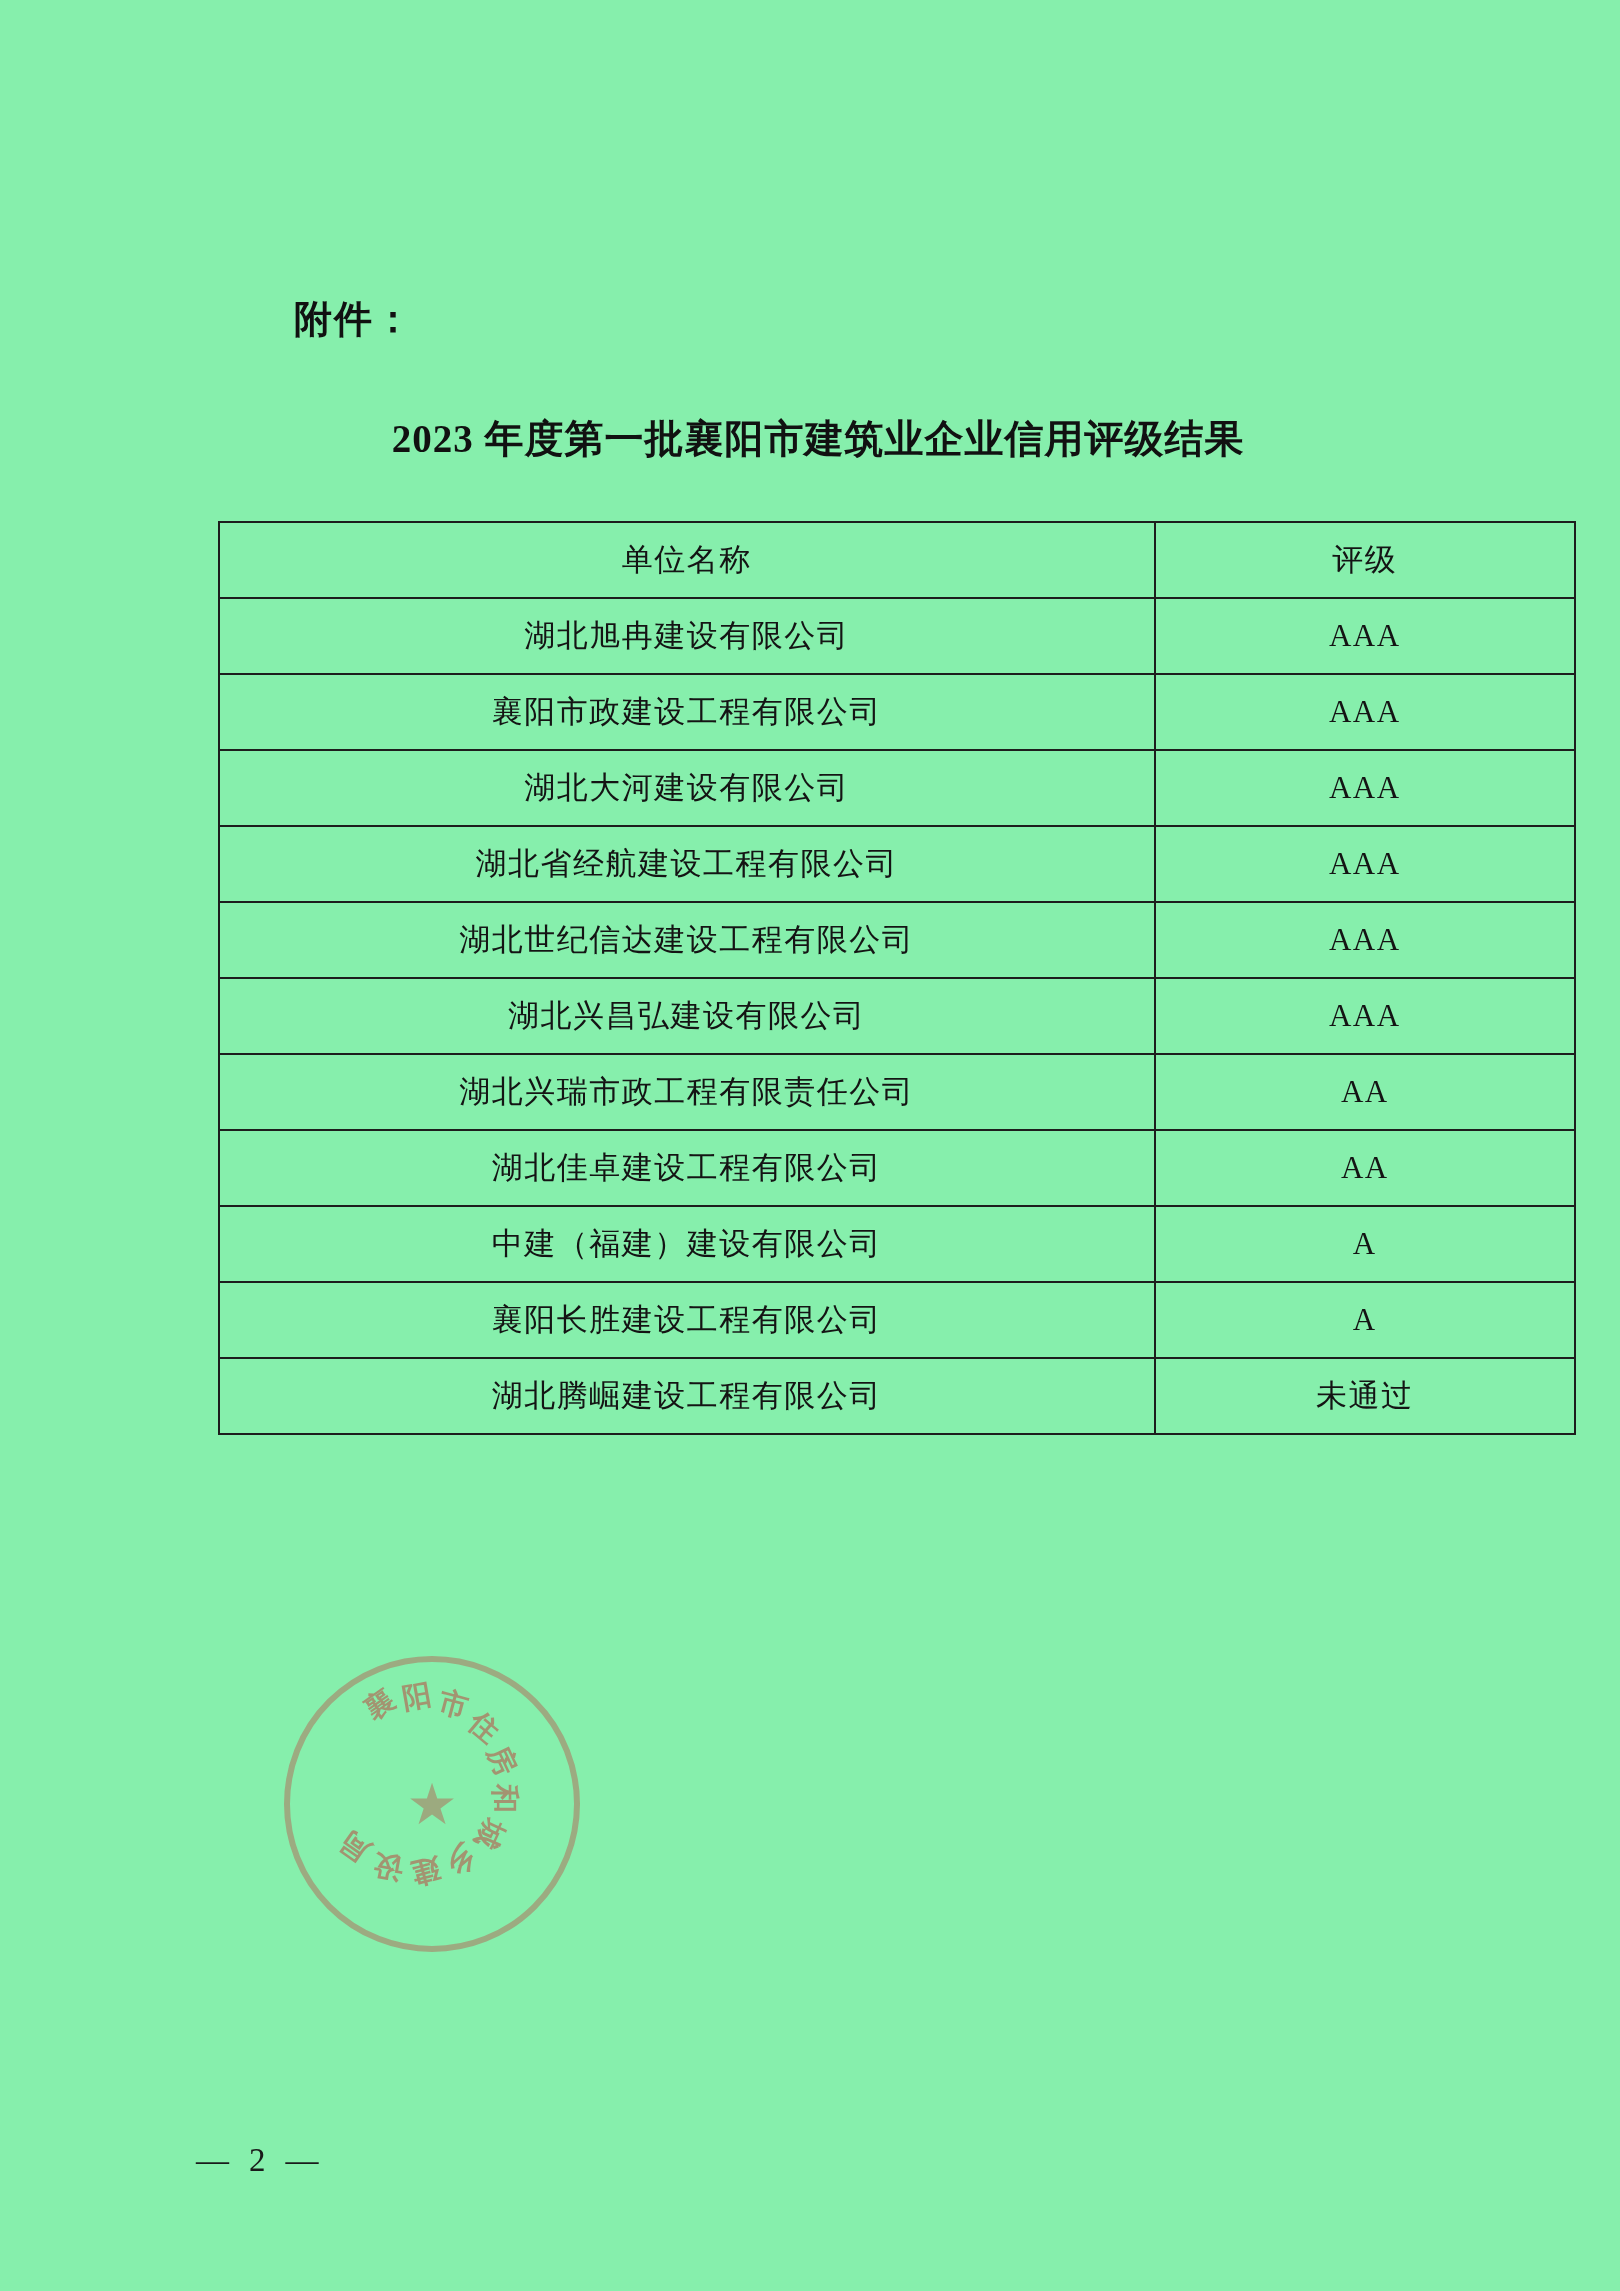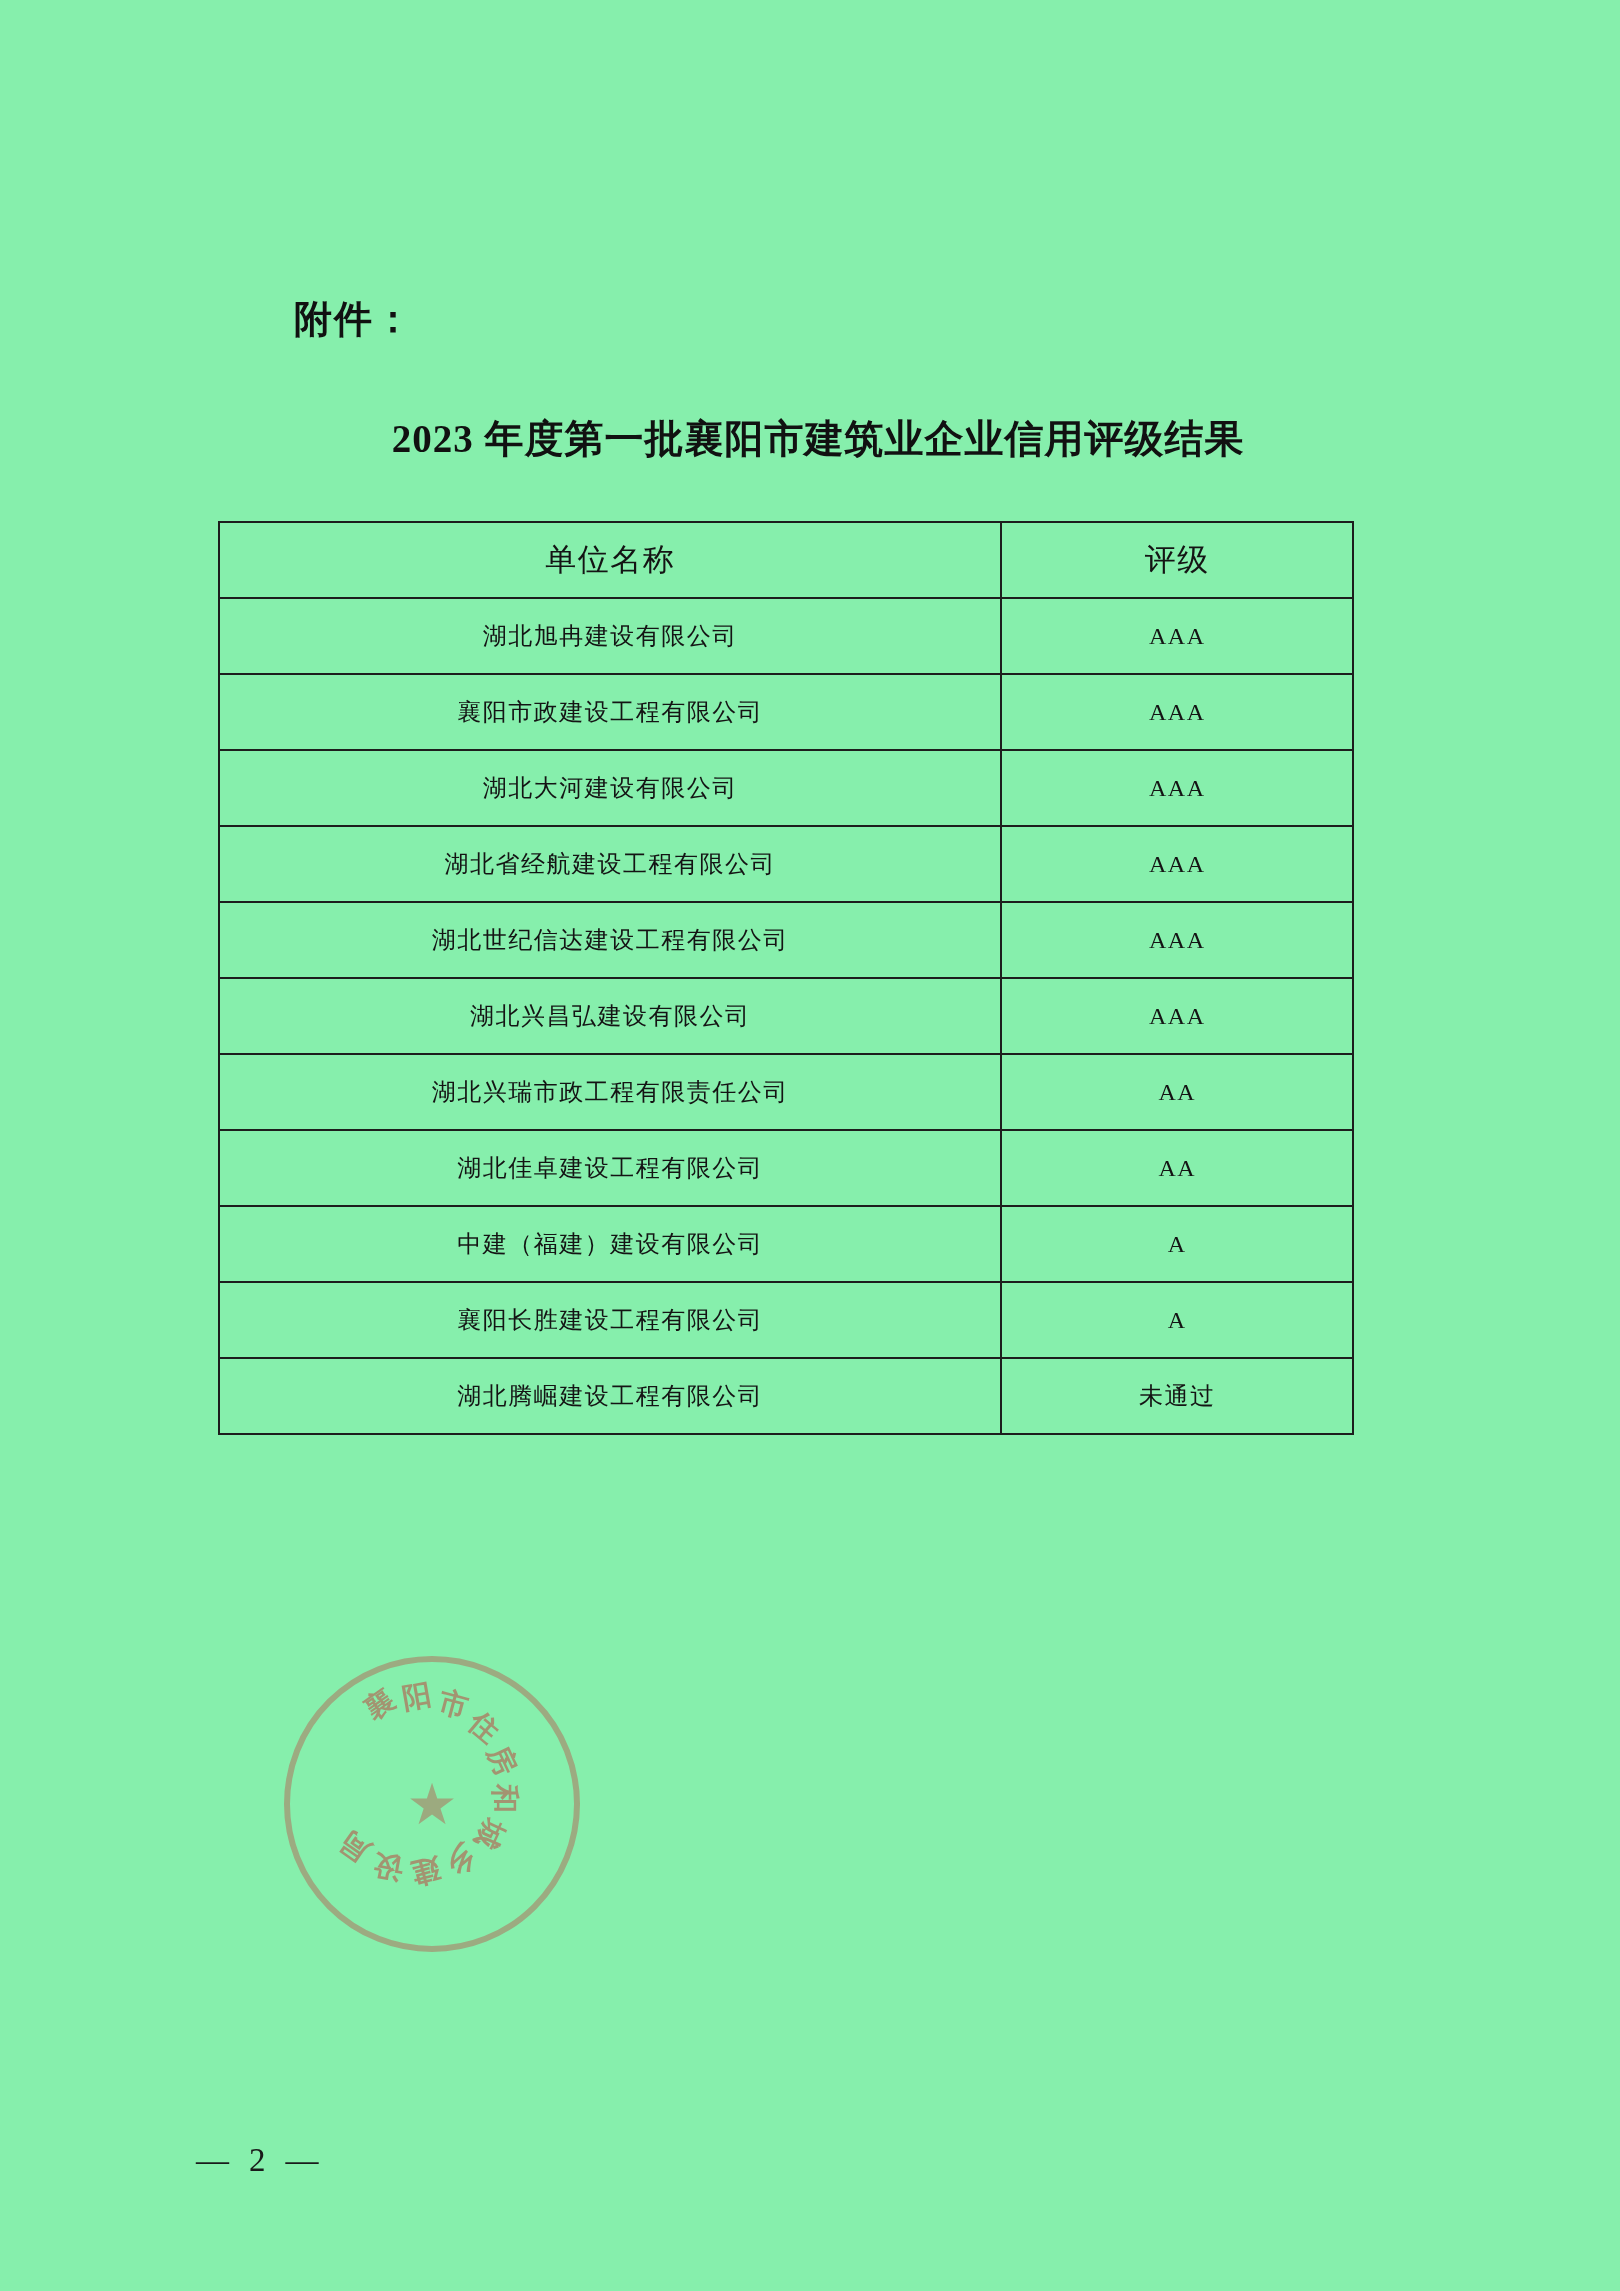--- a/index.html
+++ b/index.html
@@ -41,36 +41,36 @@
     font-size: 39px;
     font-weight: bold;
     letter-spacing: 1px;
     color: #111;
   }
 
   .table-wrap {
     position: absolute;
     left: 218px;
     top: 521px;
-    width: 1136px;
+    width: 1358px;
   }
 
   table.rating-table {
     border-collapse: collapse;
     width: 100%;
     table-layout: fixed;
   }
 
   table.rating-table td,
   table.rating-table th {
     border: 2px solid #1d1d1d;
     height: 74px;
     text-align: center;
     vertical-align: middle;
-    font-size: 24px;
+    font-size: 31px;
     font-weight: normal;
     letter-spacing: 1.5px;
     color: #141414;
     padding: 0 5.9px;
   }
 
   table.rating-table th {
     font-size: 31px;
   }
 

